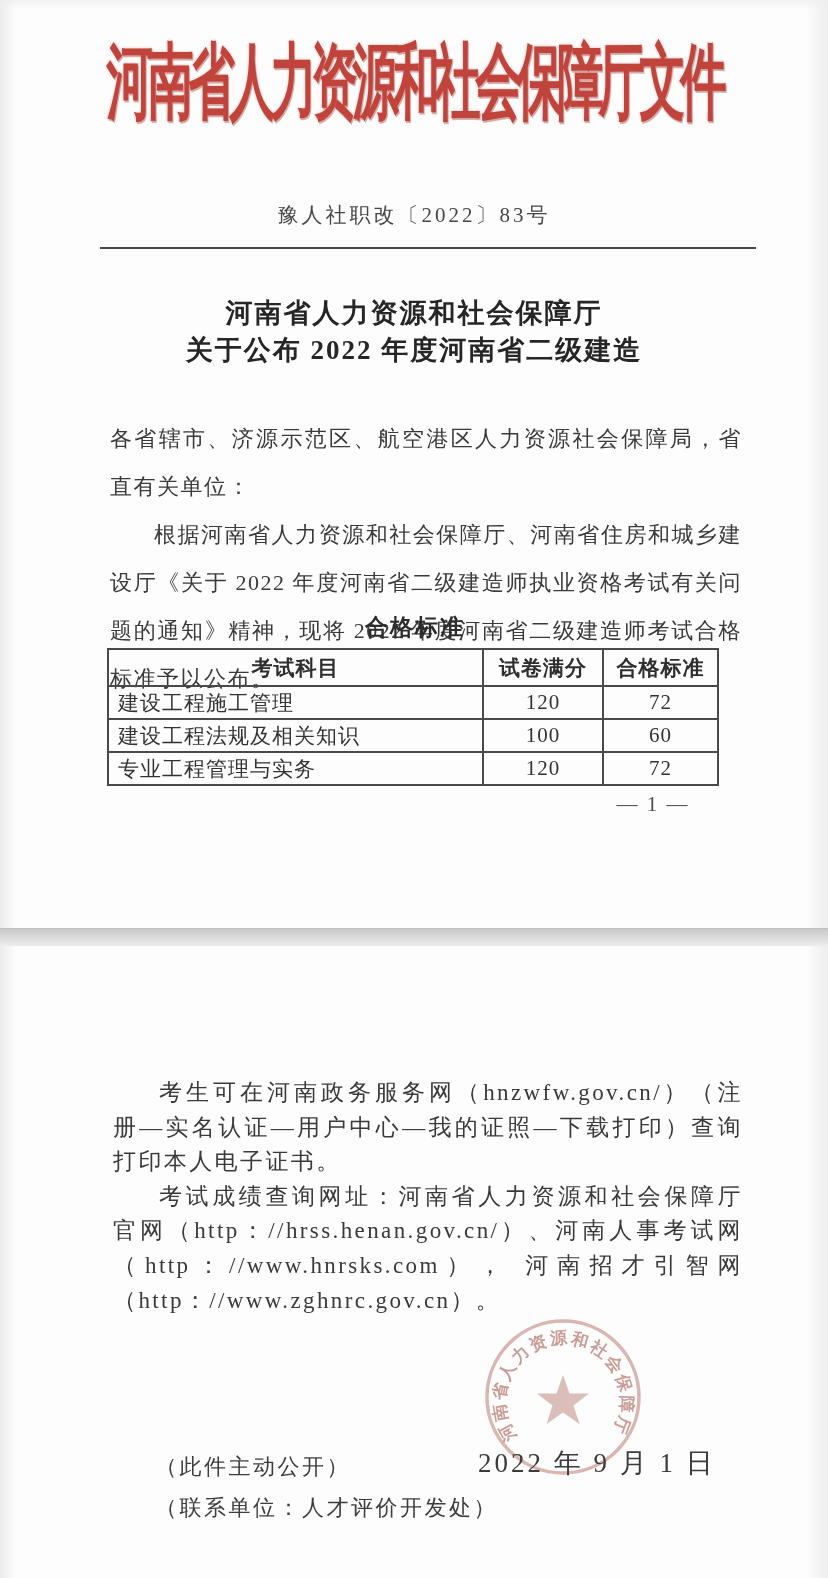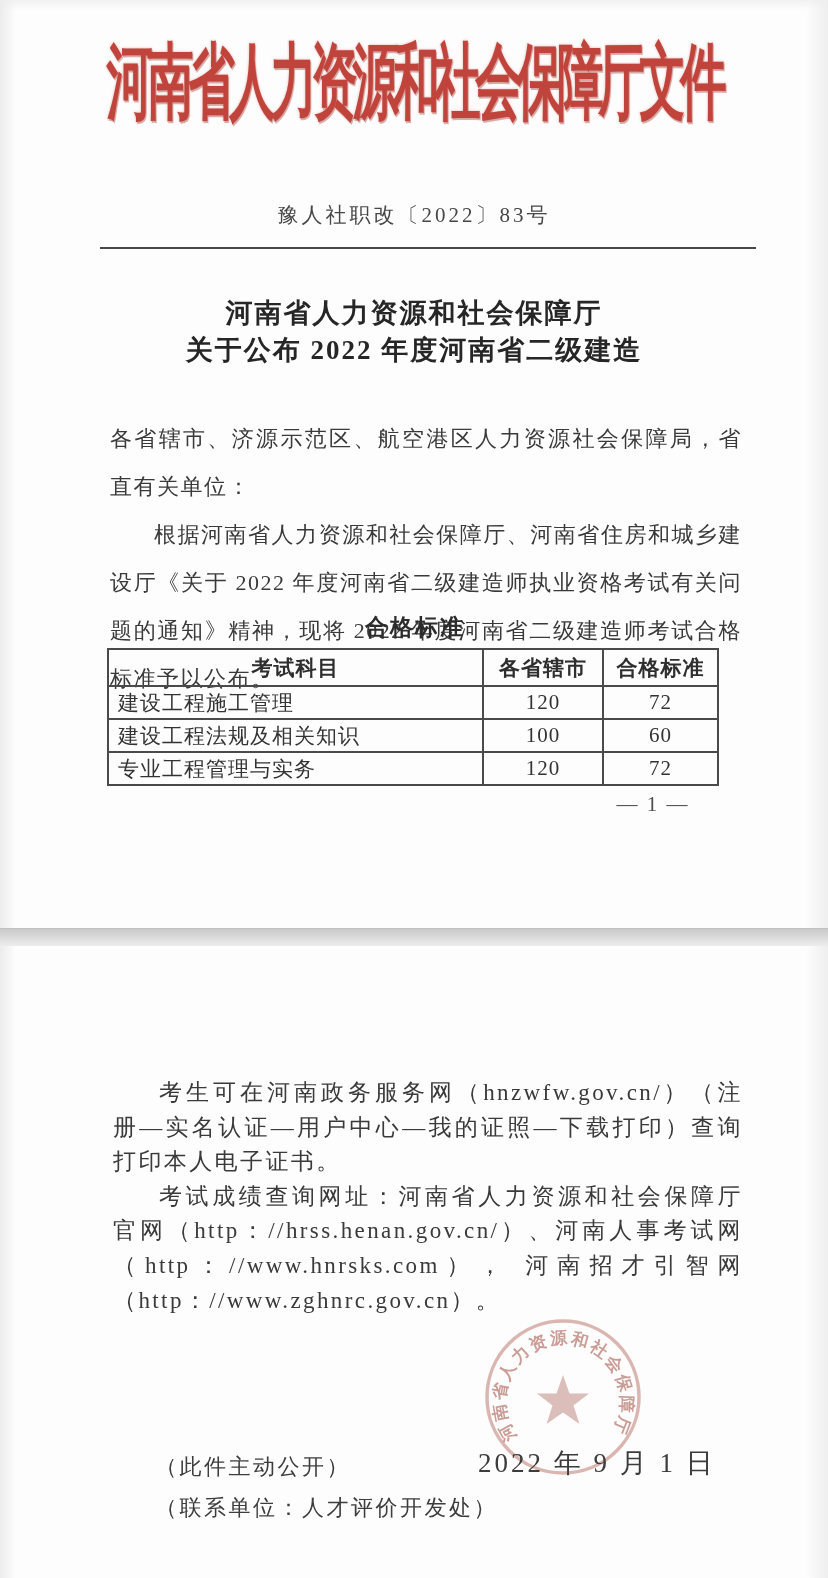--- a/index.html
+++ b/index.html
@@ -113,21 +113,21 @@
 
 <table class="score">
   <colgroup>
       <col class="c1">
       <col class="c2">
       <col class="c3">
     </colgroup>
   <tbody>
       <tr class="hrow">
     <th>考试科目</th>
-    <th>各省辖市</th>
+    <th>试卷满分</th>
     <th>合格标准</th>
   </tr>
   <tr class="drow">
     <td class="subj">建设工程施工管理</td>
     <td>120</td>
     <td>72</td>
   </tr>
   <tr class="drow">
     <td class="subj">建设工程法规及相关知识</td>
     <td>100</td>

